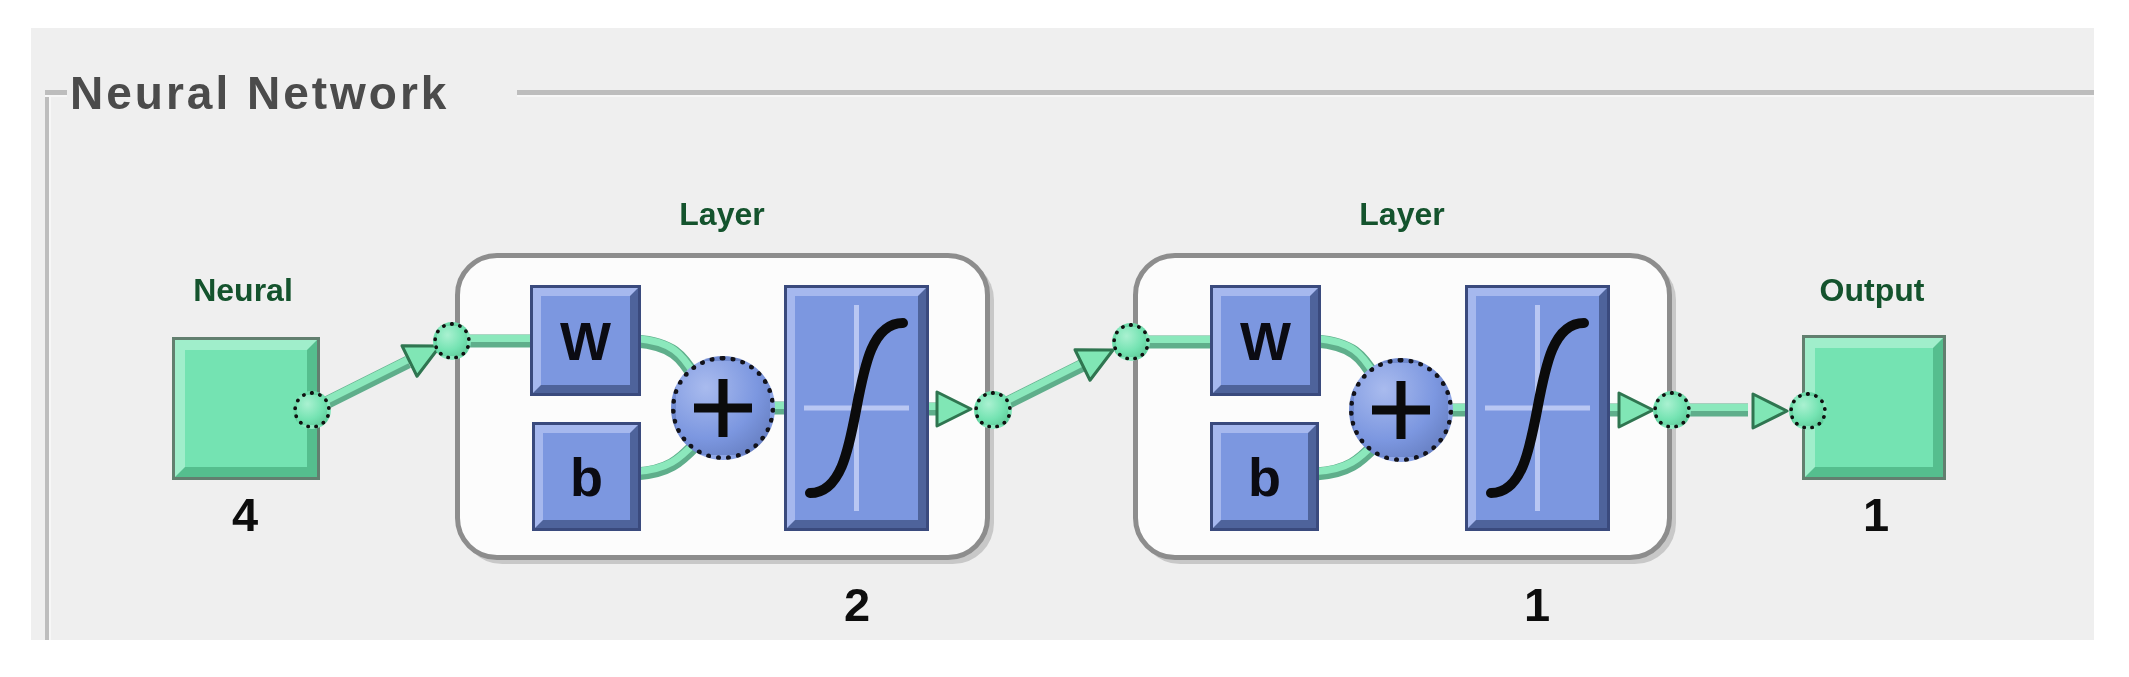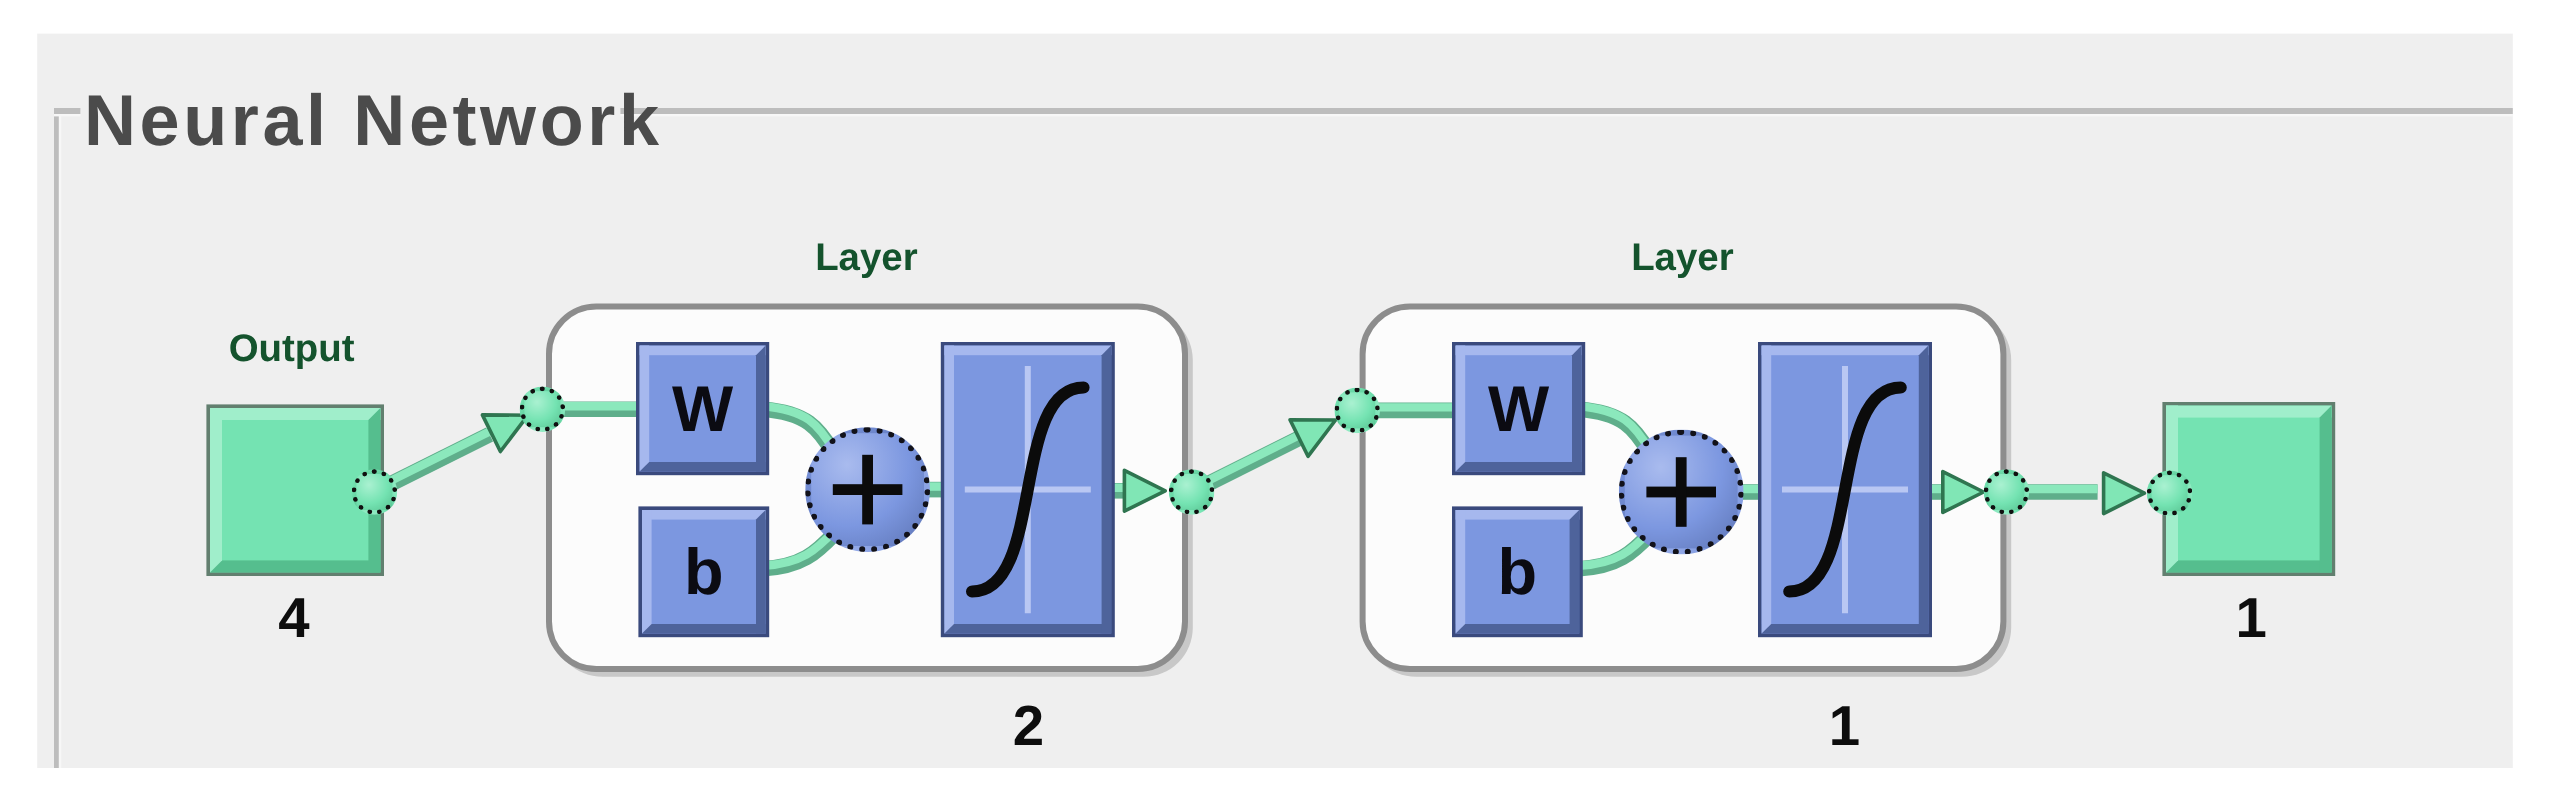--- a/index.html
+++ b/index.html
@@ -5,21 +5,21 @@
   html,body{margin:0;padding:0;background:#ffffff;}
   .canvas{position:relative;width:2129px;height:677px;background:#ffffff;overflow:hidden;
           font-family:"Liberation Sans", sans-serif;}
   .panel{position:absolute;left:31px;top:28px;width:2063px;height:612px;background:#efefef;}
 
   
   .gline{position:absolute;background:#bdbdbd;box-shadow:0 2px 0 #f7f7f7;}
   .gline-v{left:45px;top:90px;width:4px;height:550px;box-shadow:2px 0 0 #f7f7f7;}
   .gline-dash{left:45px;top:90px;width:22px;height:5px;}
   .gline-top{left:517px;top:90px;width:1577px;height:5px;}
-  .gb-title{position:absolute;left:70px;top:66px;font-size:60px;font-weight:bold;
+  .gb-title{position:absolute;left:70px;top:66px;font-size:46px;font-weight:bold;
             color:#4b4b4b;letter-spacing:3px;white-space:nowrap;}
 
   
   .layerbox{position:absolute;top:253px;width:535px;height:307px;background:#fcfcfc;
             border:5px solid #8d8d8d;border-radius:42px;box-sizing:border-box;
             box-shadow:5px 5px 0 -1px #c8c8c8;}
   .layerbox.l1{left:455px;}
   .layerbox.l2{left:1133px;width:539px;}
 
   
@@ -156,22 +156,23 @@
     </svg>
   </div>
 
   <div class="node" style="left:293px;top:391px;"></div>
   <div class="node" style="left:433px;top:322px;"></div>
   <div class="node" style="left:974px;top:391px;"></div>
   <div class="node" style="left:1112px;top:323px;"></div>
   <div class="node" style="left:1653px;top:391px;"></div>
   <div class="node" style="left:1789px;top:392px;"></div>
 
-  <div class="lbl" style="left:243px;top:272px;">Output</div>
+  <div class="lbl" style="left:243px;top:272px;">Neural</div>
   <div class="lbl" style="left:722px;top:196px;">Layer</div>
   <div class="lbl" style="left:1402px;top:196px;">Layer</div>
+  <div class="lbl" style="left:1872px;top:272px;">Output</div>
 
   <div class="num" style="left:245px;top:487px;">4</div>
   <div class="num" style="left:857px;top:577px;">2</div>
   <div class="num" style="left:1537px;top:577px;">1</div>
   <div class="num" style="left:1876px;top:487px;">1</div>
 
 </div>
 
 </body></html>

